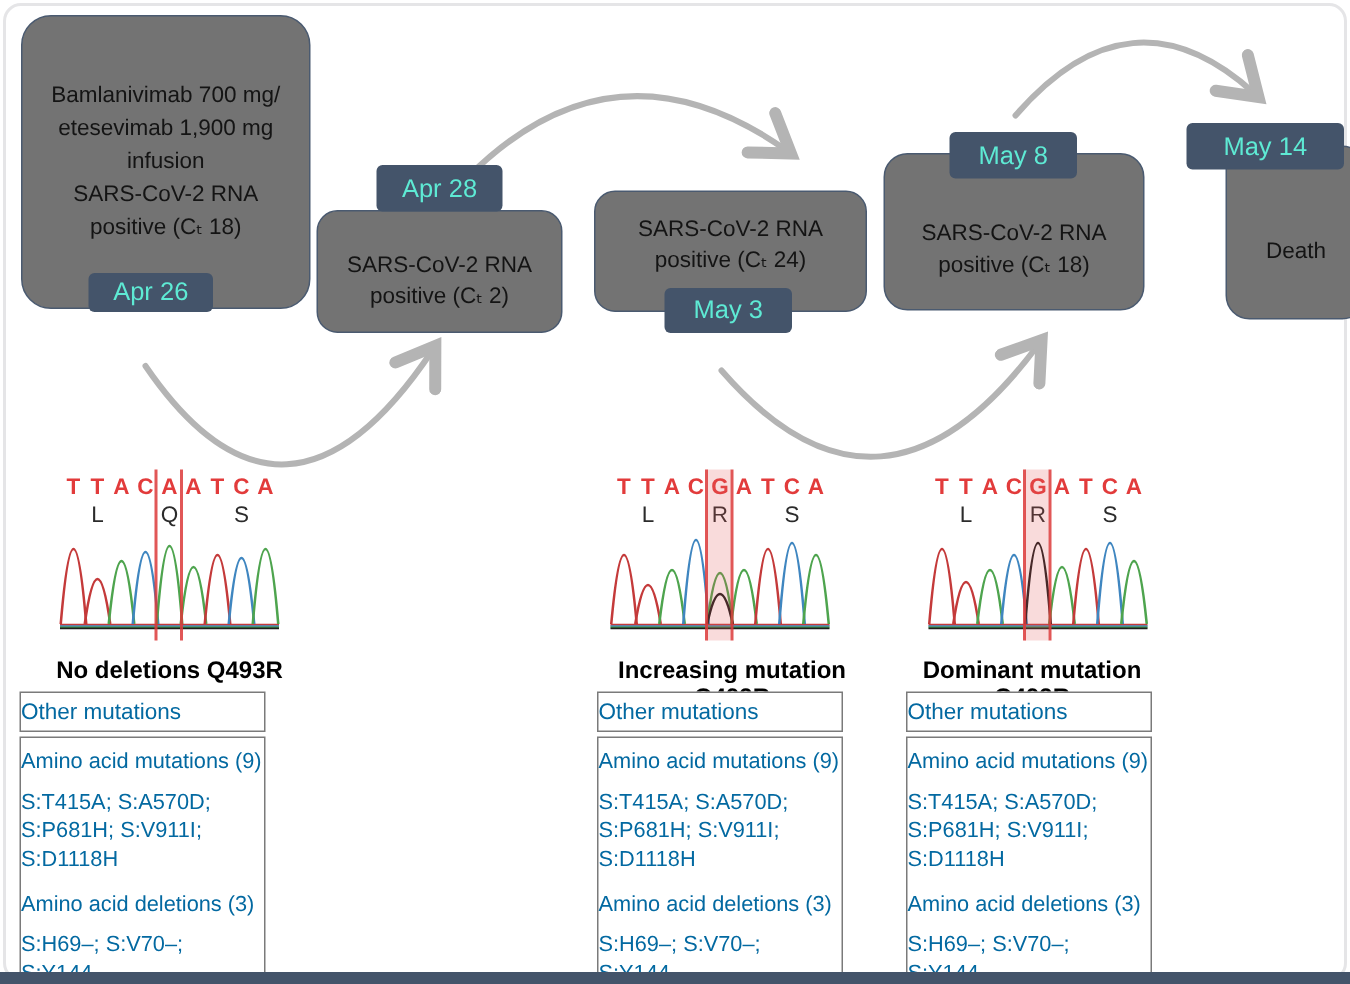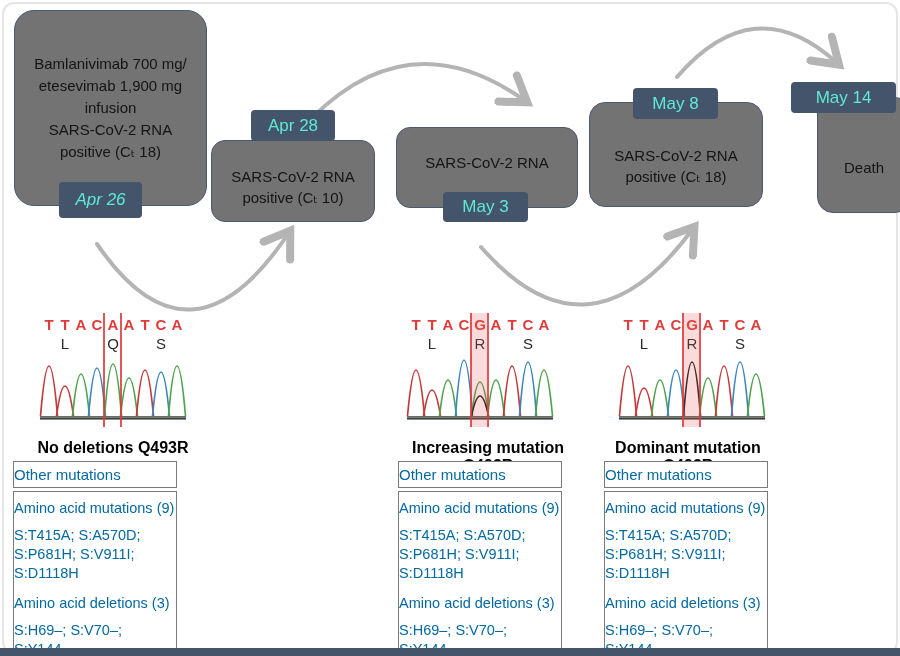--- a/index.html
+++ b/index.html
@@ -58,33 +58,34 @@
 
   <div class="tbox" style="left:14px;top:10px;width:193px;height:196px;border-radius:20px;line-height:22px;">
     <div class="tbox-lines">
         <div>Bamlanivimab 700 mg/</div>
         <div>etesevimab 1,900 mg</div>
         <div>infusion</div>
         <div>SARS-CoV-2 RNA</div>
         <div>positive (Cₜ 18)</div>
       </div>
   </div>
-  <div class="badge" style="left:59px;top:182px;width:83px;height:36px;font-style:italic;">Apr 26</div>
+  <div class="badge" style="left:59px;top:182px;width:83px;height:26px;">Apr 26</div>
 
   <div class="tbox" style="left:211px;top:140px;width:164px;height:82px;border-radius:14px;padding-top:12px;">
     <div class="tbox-lines">
         <div>SARS-CoV-2 RNA</div>
-        <div>positive (Cₜ 10)</div>
+        <div>positive (Cₜ 2)</div>
       </div>
   </div>
   <div class="badge" style="left:251px;top:110px;width:84px;height:31px;">Apr 28</div>
 
   <div class="tbox" style="left:396px;top:127px;width:182px;height:81px;border-radius:14px;padding-bottom:10px;">
     <div class="tbox-lines">
         <div>SARS-CoV-2 RNA</div>
+        <div>positive (Cₜ 24)</div>
       </div>
   </div>
   <div class="badge" style="left:443px;top:192px;width:85px;height:30px;">May 3</div>
 
   <div class="tbox" style="left:589px;top:102px;width:174px;height:105px;border-radius:16px;padding-top:22px;">
     <div class="tbox-lines">
         <div>SARS-CoV-2 RNA</div>
         <div>positive (Cₜ 18)</div>
       </div>
   </div>

